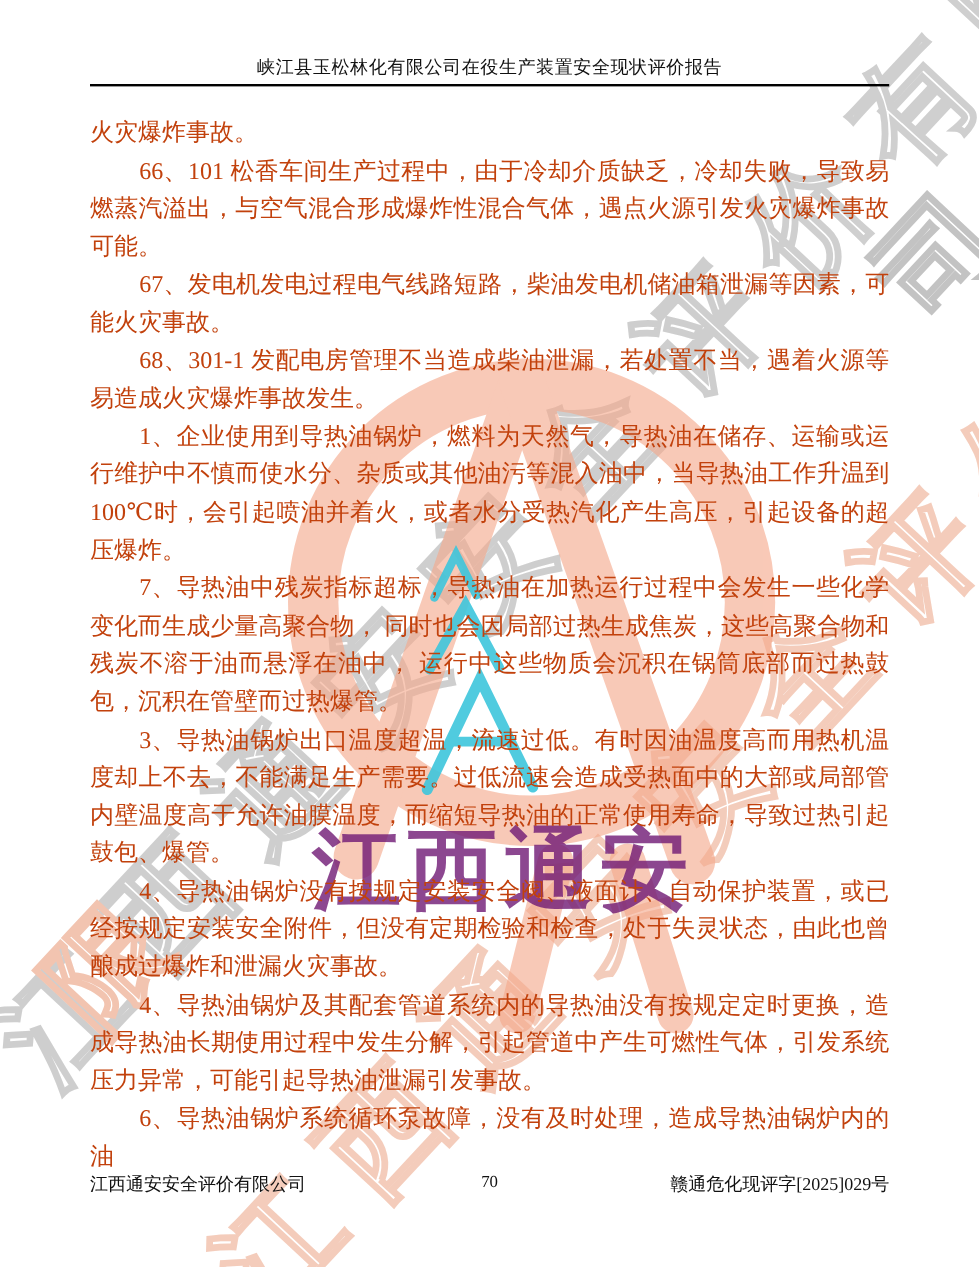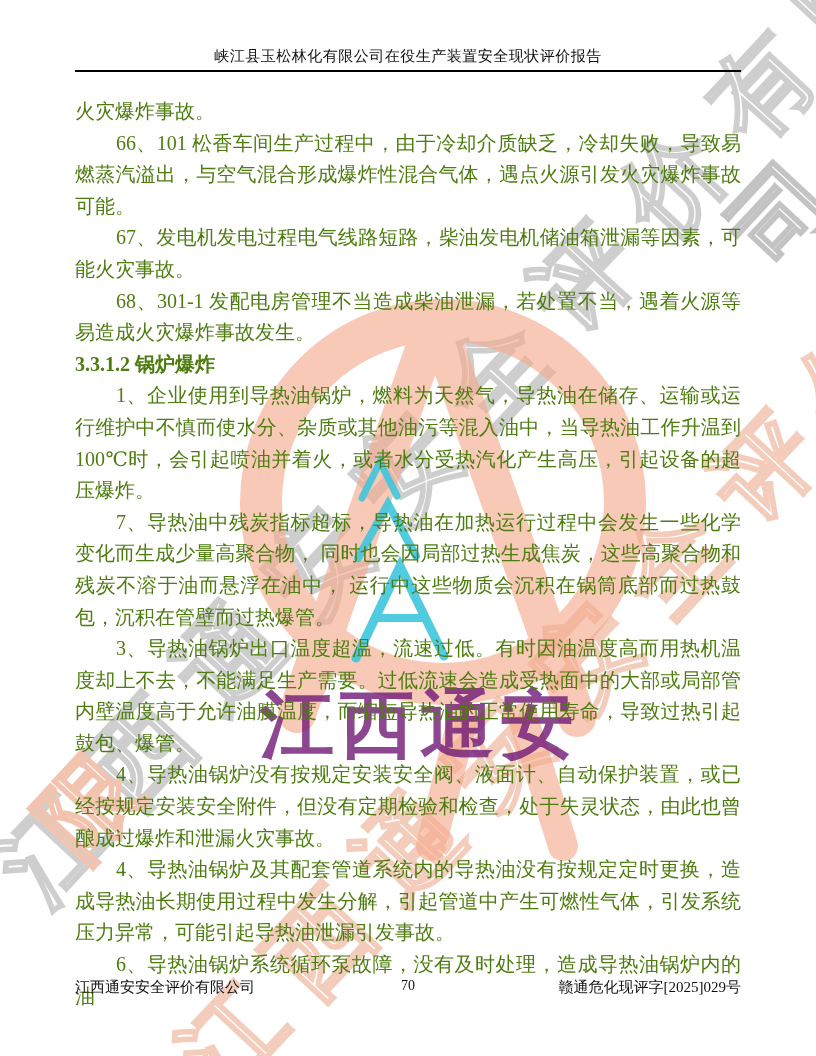--- a/index.html
+++ b/index.html
@@ -27,21 +27,21 @@
   .wm-char-left{left:42px;top:742px;transform:rotate(-47deg);-webkit-text-stroke:2.5px #F2C4B0;}
   
   .content-layer{position:absolute;inset:0;z-index:2;}
   .header-title{
     position:absolute;top:47px;left:75px;width:666px;text-align:center;
     font-size:15px;color:#111;letter-spacing:.5px;
   }
   .header-rule{position:absolute;top:70px;left:75px;width:666px;border-top:2px solid #000;height:0;}
   .doc-body{
     position:absolute;top:96px;left:75px;width:666px;
-    font-size:20px;line-height:31.6px;text-align:justify;color:#4d7c0f;
+    font-size:20px;line-height:31.6px;text-align:justify;color:#c2410c;
   }
   .doc-body p{margin:0;}
   .doc-body p.indent{text-indent:2.05em;}
   .doc-body p.heading{font-weight:bold;text-indent:0;}
   .footer{
     position:absolute;top:978px;left:75px;width:666px;font-size:15px;color:#111;
     display:flex;justify-content:space-between;align-items:baseline;
   }
   .footer .pg{position:absolute;left:0;right:0;text-align:center;font-size:14px;}
   .footer .left,.footer .right{position:relative;z-index:1;background:transparent;}
@@ -80,21 +80,20 @@
 <div class="content-layer">
 
   <div class="header-title">峡江县玉松林化有限公司在役生产装置安全现状评价报告</div>
   <div class="header-rule"></div>
 
   <div class="doc-body">
     <p class="para">火灾爆炸事故。</p>
     <p class="para indent">66、101 松香车间生产过程中，由于冷却介质缺乏，冷却失败，导致易燃蒸汽溢出，与空气混合形成爆炸性混合气体，遇点火源引发火灾爆炸事故可能。</p>
     <p class="para indent">67、发电机发电过程电气线路短路，柴油发电机储油箱泄漏等因素，可能火灾事故。</p>
     <p class="para indent">68、301-1 发配电房管理不当造成柴油泄漏，若处置不当，遇着火源等易造成火灾爆炸事故发生。</p>
-    <p class="heading">3.3.1.2 锅炉爆炸</p>
     <p class="para indent">1、企业使用到导热油锅炉，燃料为天然气，导热油在储存、运输或运行维护中不慎而使水分、杂质或其他油污等混入油中，当导热油工作升温到 100℃时，会引起喷油并着火，或者水分受热汽化产生高压，引起设备的超压爆炸。</p>
     <p class="para indent">7、导热油中残炭指标超标，导热油在加热运行过程中会发生一些化学变化而生成少量高聚合物， 同时也会因局部过热生成焦炭，这些高聚合物和残炭不溶于油而悬浮在油中， 运行中这些物质会沉积在锅筒底部而过热鼓包，沉积在管壁而过热爆管。</p>
     <p class="para indent">3、导热油锅炉出口温度超温，流速过低。有时因油温度高而用热机温度却上不去，不能满足生产需要。过低流速会造成受热面中的大部或局部管内壁温度高于允许油膜温度，而缩短导热油的正常使用寿命，导致过热引起鼓包、爆管。</p>
     <p class="para indent">4、导热油锅炉没有按规定安装安全阀、液面计、自动保护装置，或已经按规定安装安全附件，但没有定期检验和检查，处于失灵状态，由此也曾酿成过爆炸和泄漏火灾事故。</p>
     <p class="para indent">4、导热油锅炉及其配套管道系统内的导热油没有按规定定时更换，造成导热油长期使用过程中发生分解，引起管道中产生可燃性气体，引发系统压力异常，可能引起导热油泄漏引发事故。</p>
     <p class="para indent">6、导热油锅炉系统循环泵故障，没有及时处理，造成导热油锅炉内的油</p>
   </div>
 
   <div class="footer">
     <span class="pg">70</span>

